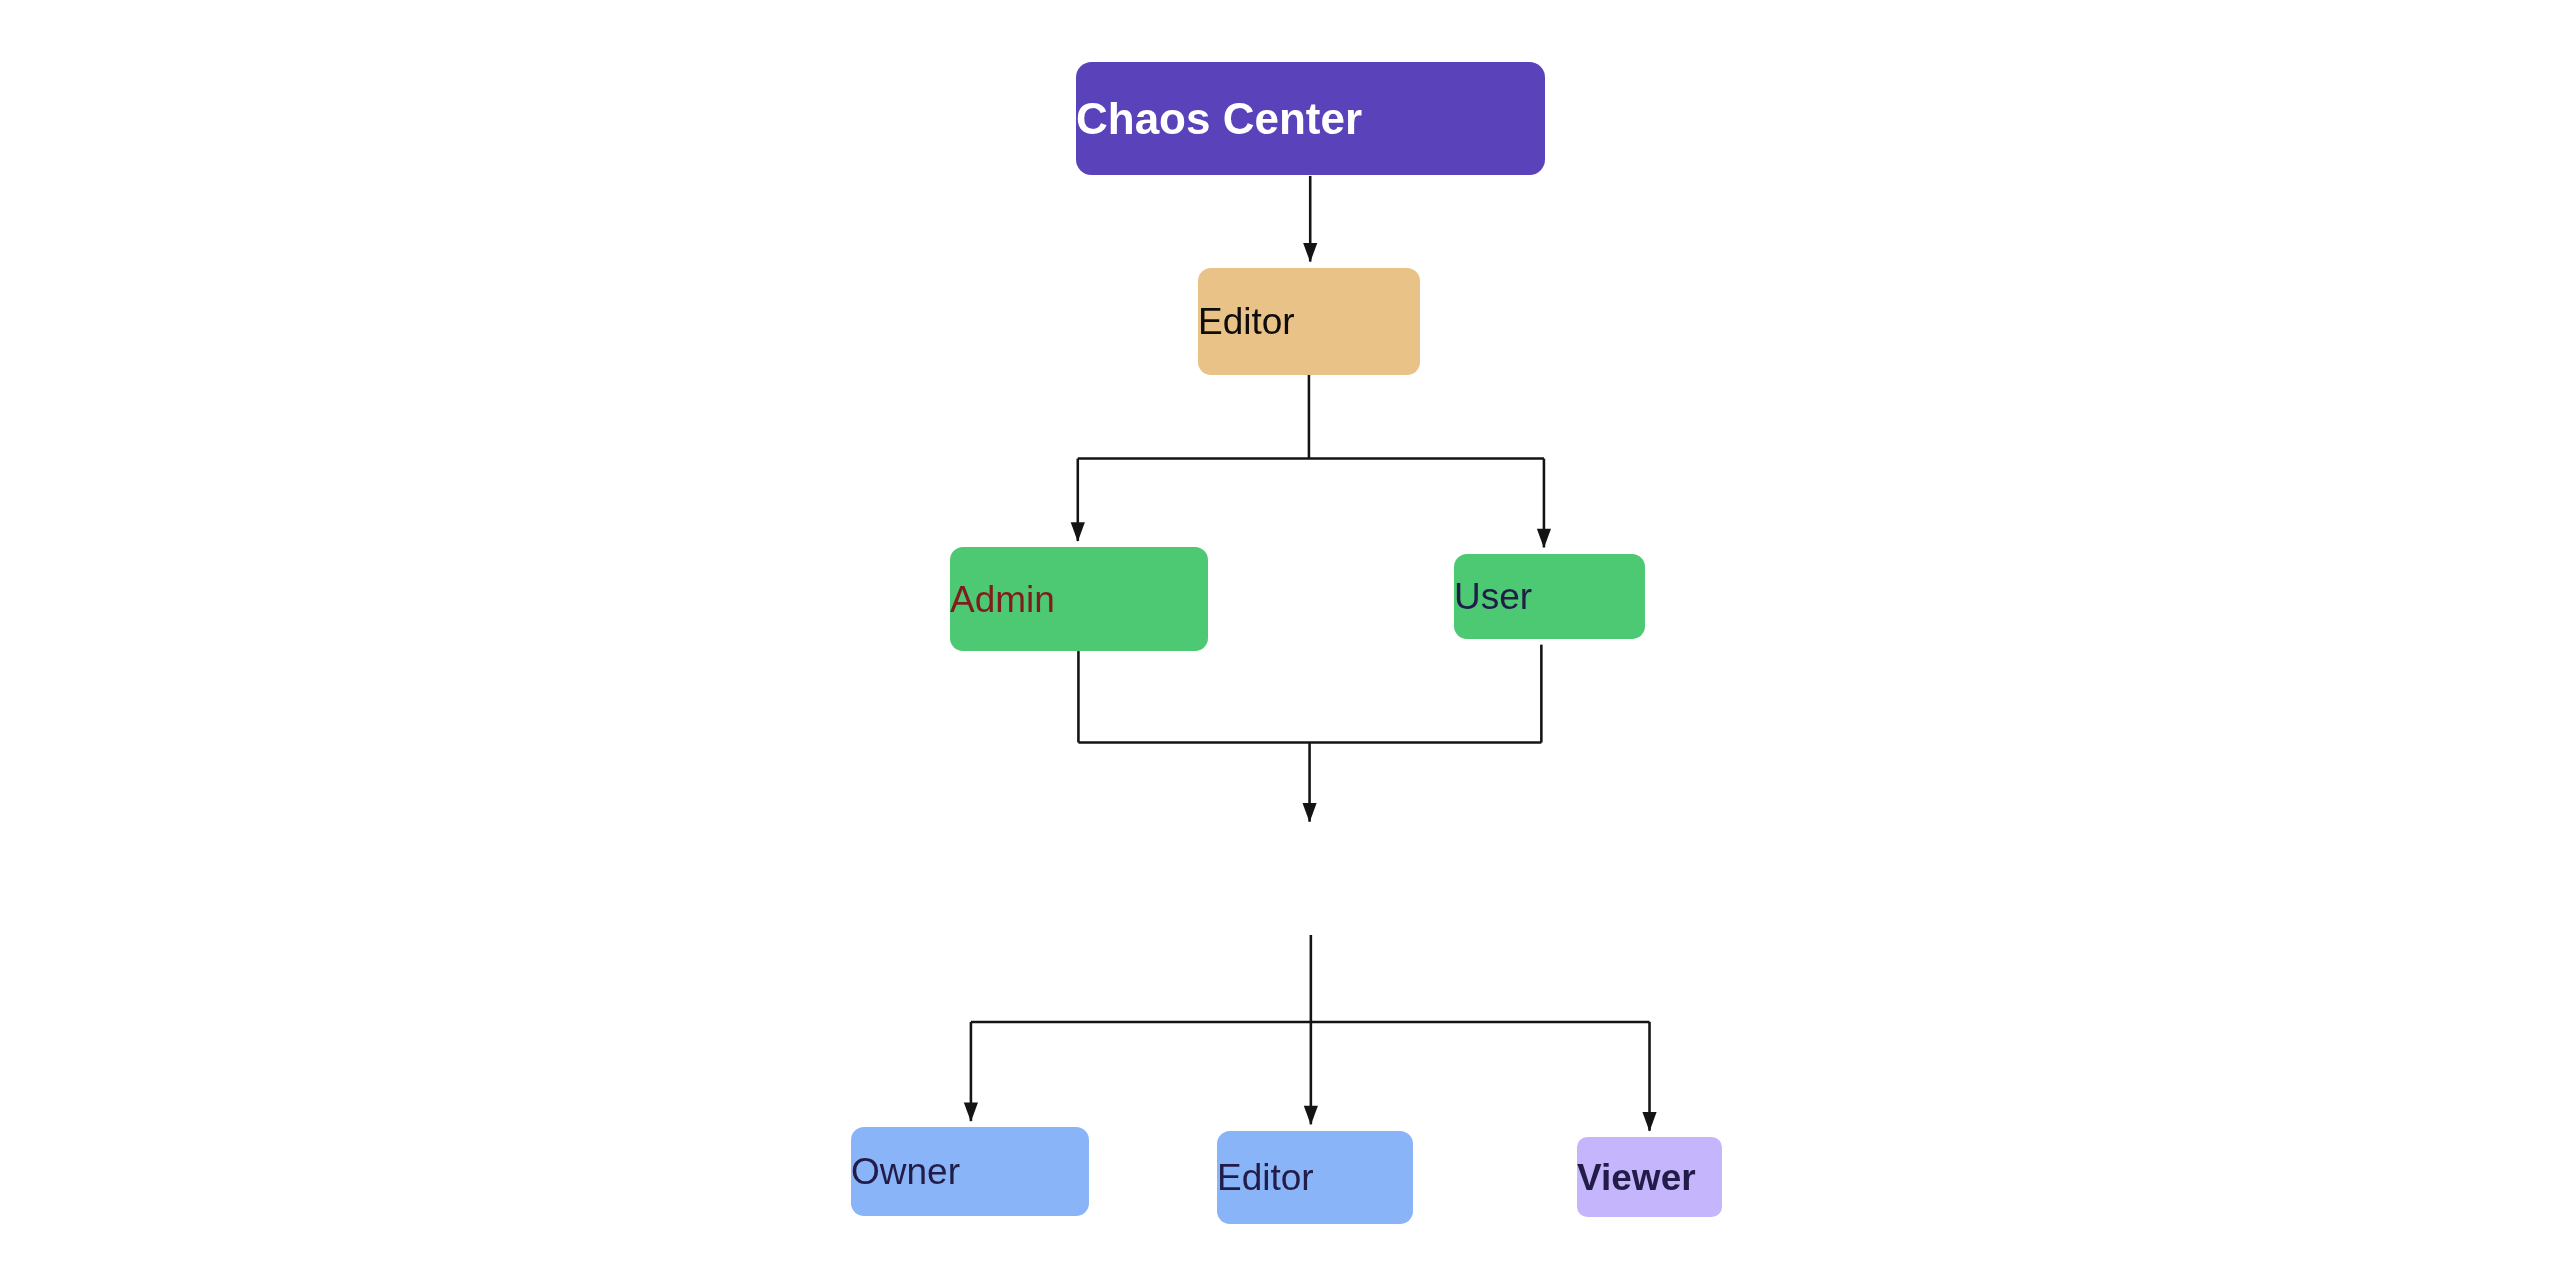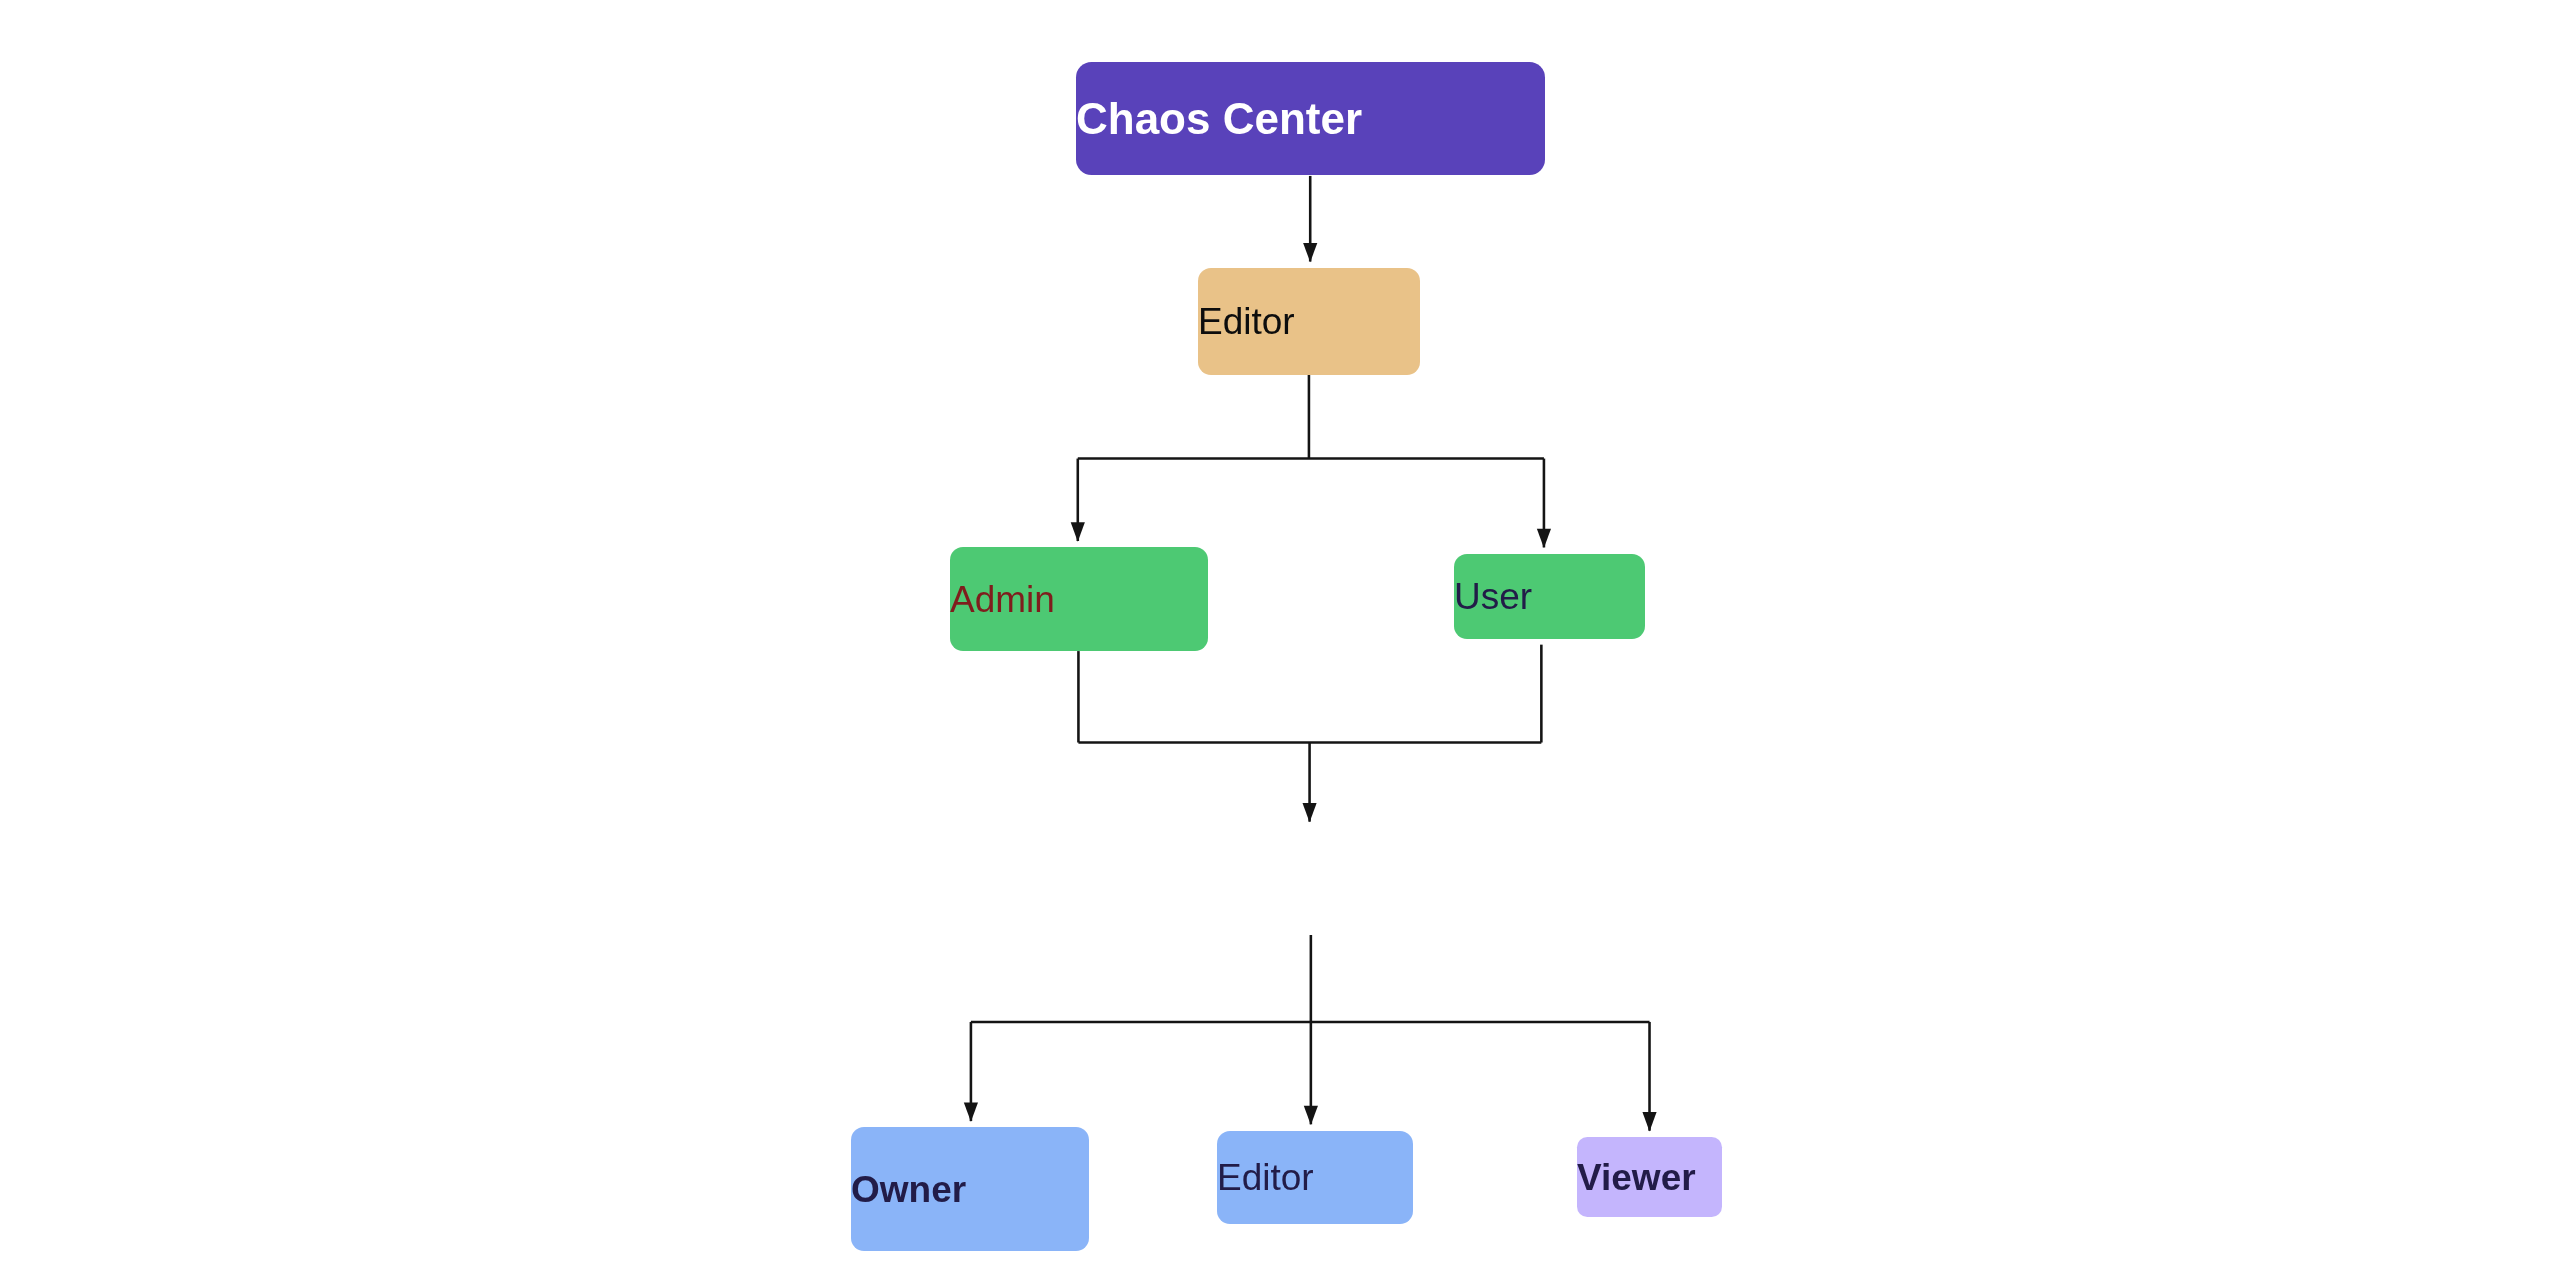--- a/index.html
+++ b/index.html
@@ -17,21 +17,21 @@
     font-size:37px;line-height:1;
     border-radius:13px;
     box-sizing:border-box;
     white-space:nowrap;
   }
   #node-chaos-center{left:1076px;top:62px;width:469px;height:113px;font-size:44px;font-weight:700;border-radius:15.5px;}
   #node-portal{left:1198px;top:268px;width:222px;height:107px;}
   #node-admin{left:950px;top:547px;width:258px;height:104px;}
   #node-user{left:1446px;top:554px;width:191px;height:85px;margin-left:8px;}
   #node-project{left:1188px;top:828px;width:243px;height:107px;}
-  #node-owner{left:851px;top:1127px;width:238px;height:124px;font-weight:bold;}
+  #node-owner{left:851px;top:1127px;width:238px;height:89px;}
   #node-editor{left:1217px;top:1131px;width:196px;height:93px;}
   #node-viewer{left:1577px;top:1137px;width:145px;height:80px;border-radius:10.3px;}
 </style>
 </head>
 <body>
 
 <div class="canvas">
 
   <svg class="edges-svg" viewBox="0 0 4001 2000">
     <defs>

